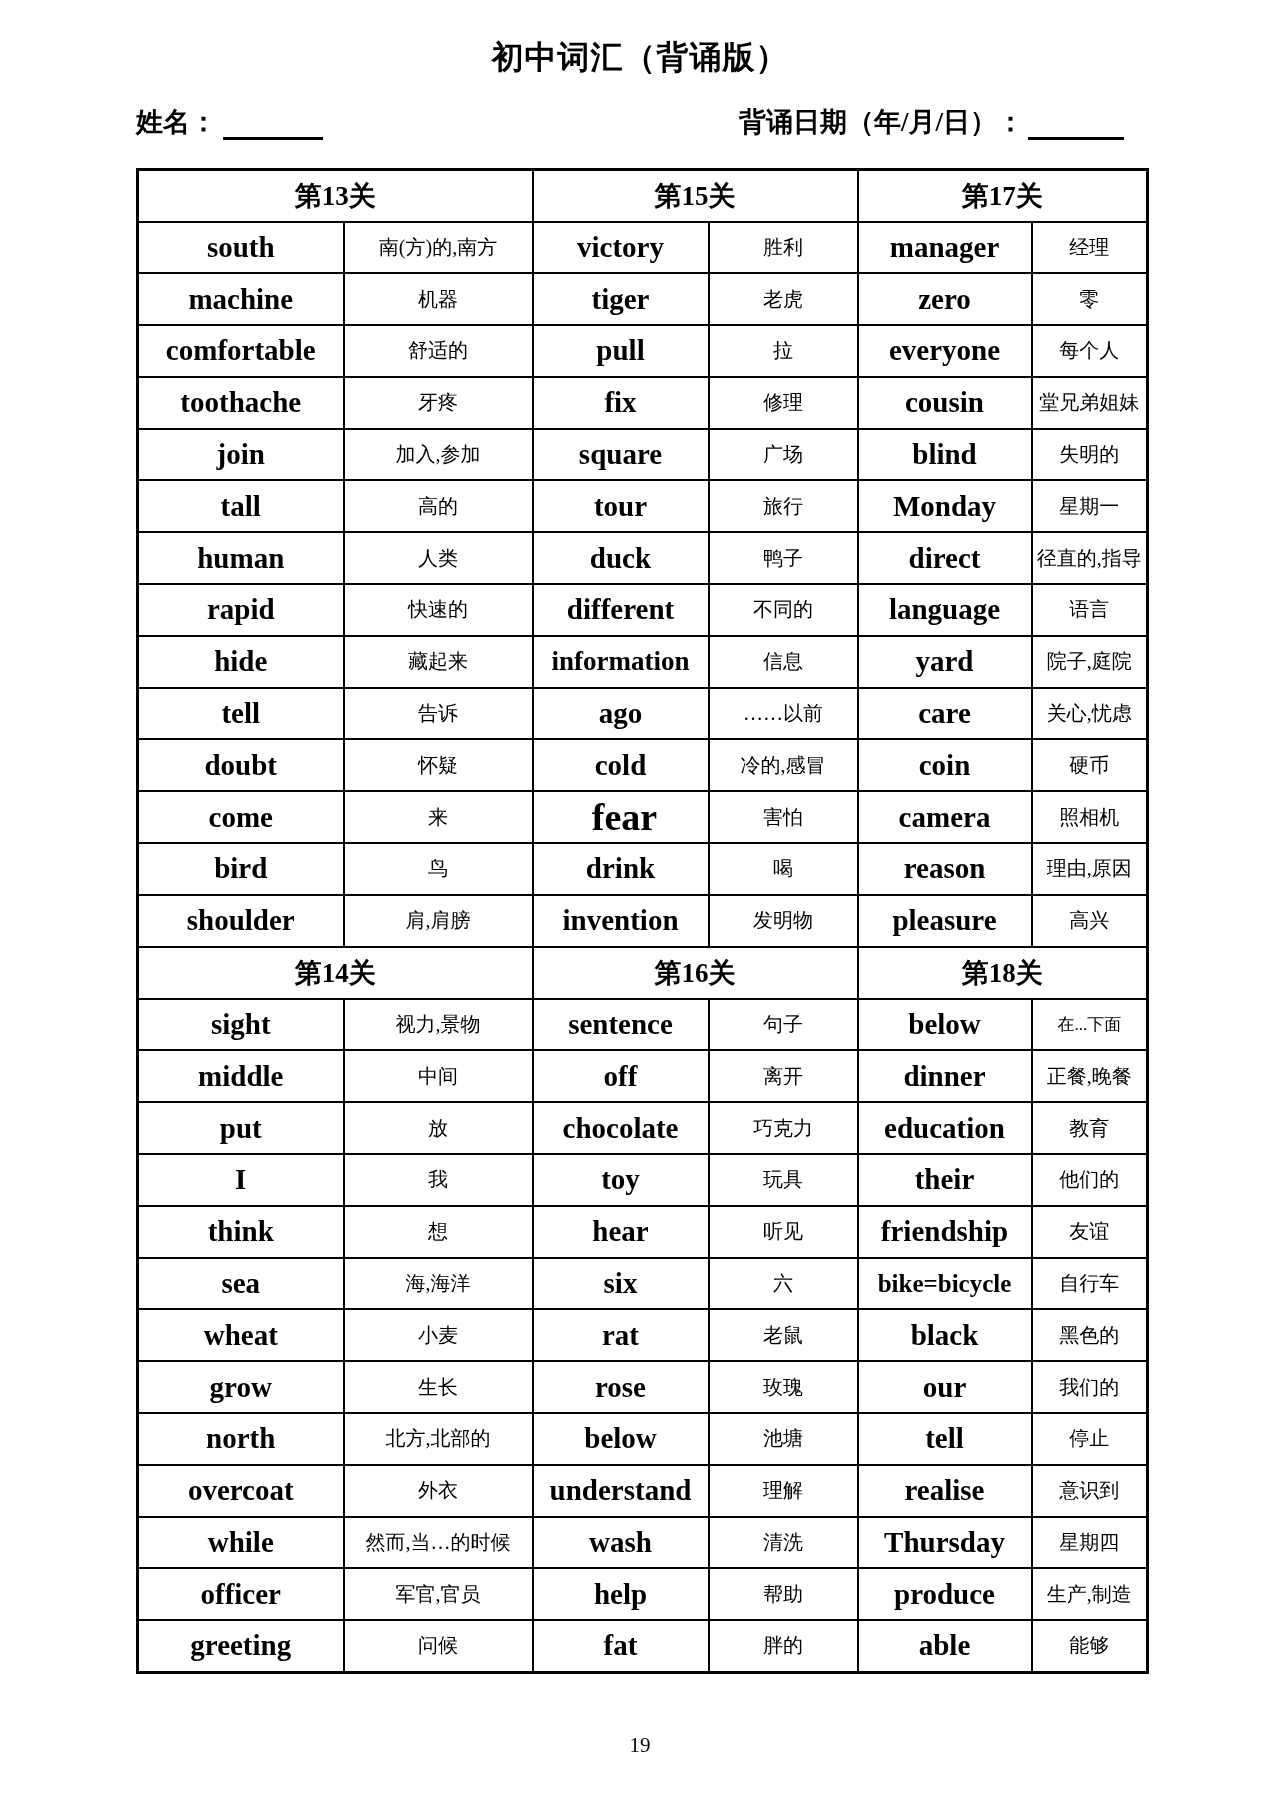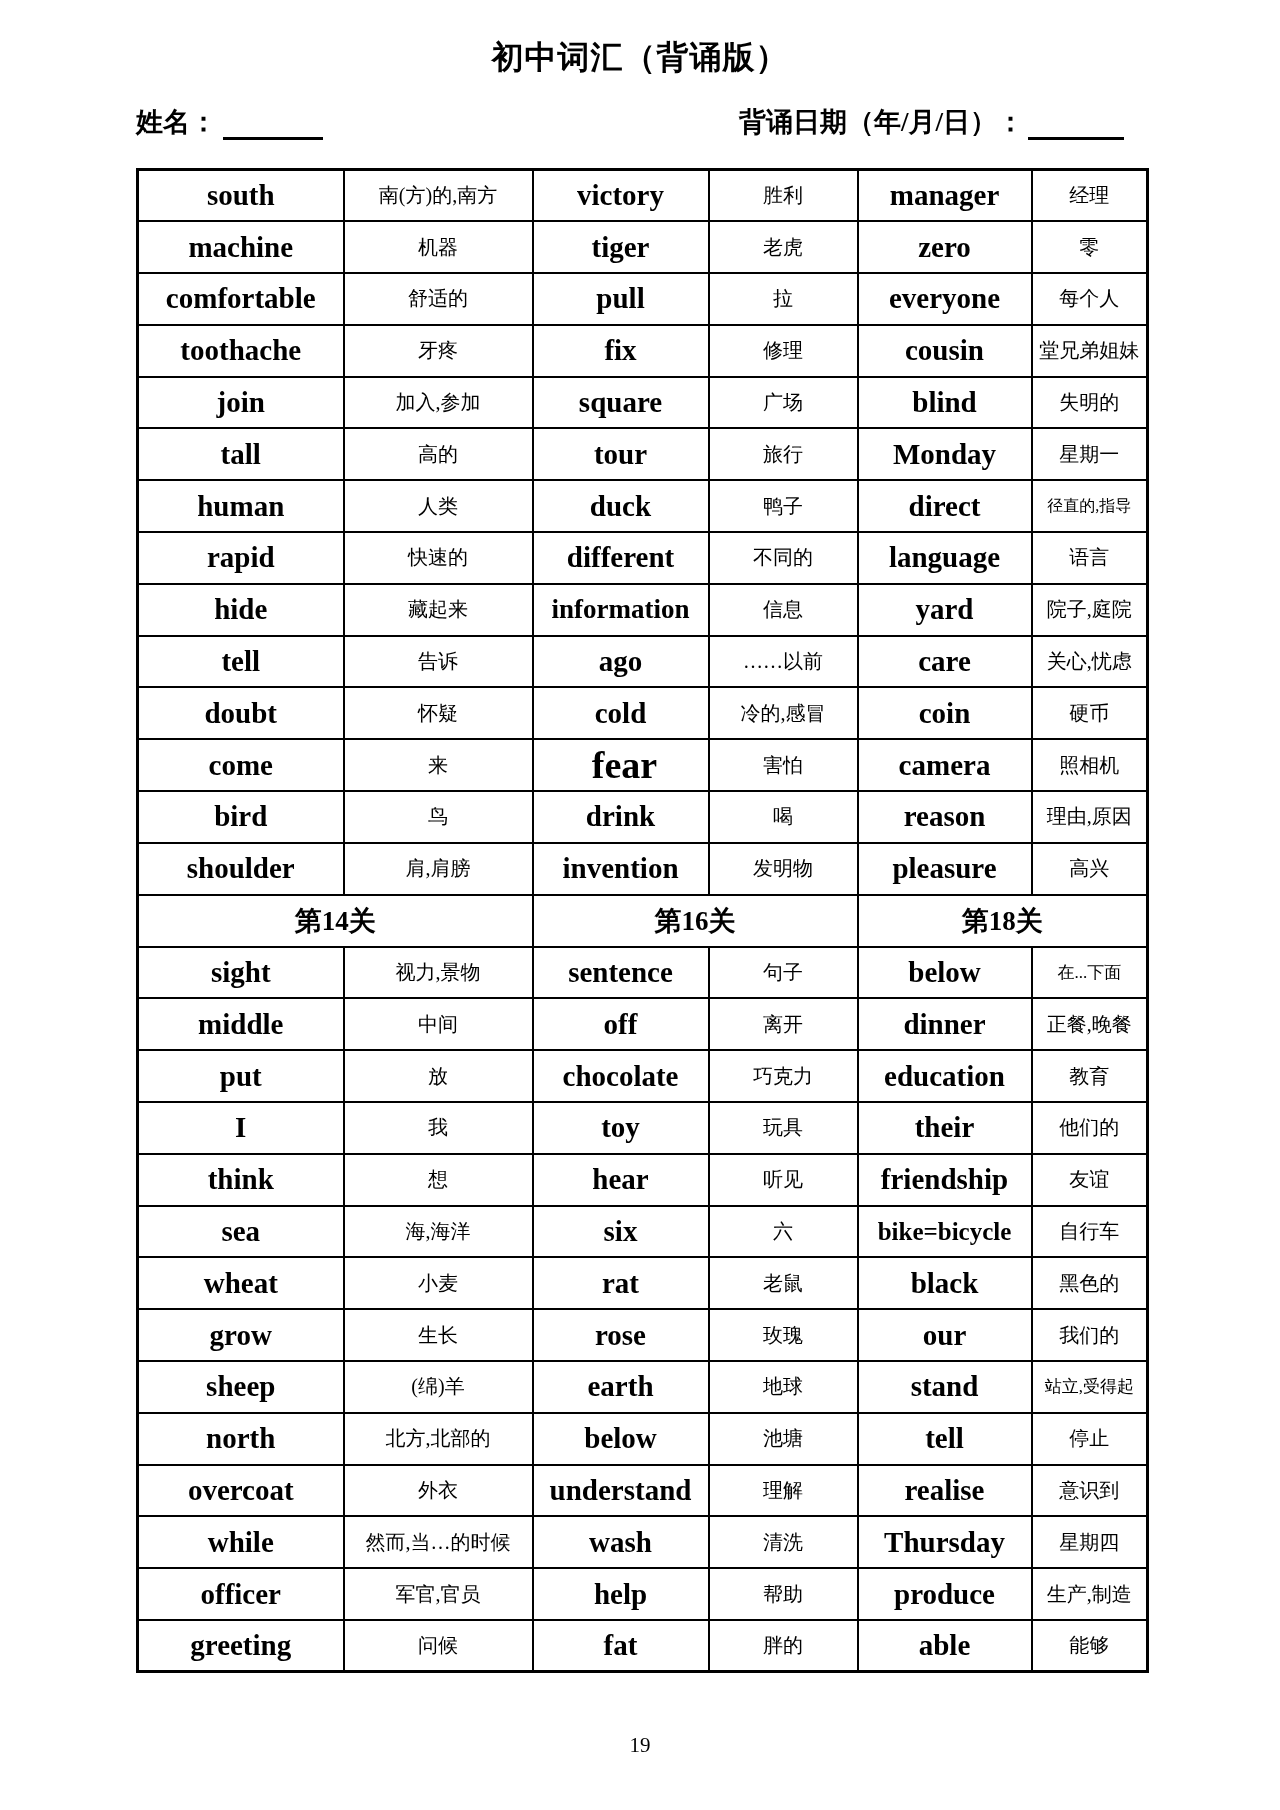--- a/index.html
+++ b/index.html
@@ -72,20 +72,25 @@
 <table class="vocab">
   <colgroup>
     <col style="width:206px">
       <col style="width:189px">
     <col style="width:176px">
       <col style="width:149px">
     <col style="width:174px">
       <col style="width:116px">
   </colgroup>
   <tbody>
+      <tr class="header-row">
+        <td colspan="2" class="band-header">第13关</td>
+        <td colspan="2" class="band-header">第15关</td>
+        <td colspan="2" class="band-header">第17关</td>
+      </tr>
       <tr class="data-row">
         <td class="word" style="font-size: 29px;">south</td>
         <td class="meaning" style="font-size: 20px;">南(方)的,南方</td>
         <td class="word" style="font-size: 29px;">victory</td>
         <td class="meaning" style="font-size: 20px;">胜利</td>
         <td class="word" style="font-size: 29px;">manager</td>
         <td class="meaning" style="font-size: 20px;">经理</td>
       </tr>
       <tr class="data-row">
         <td class="word" style="font-size: 29px;">machine</td>
@@ -126,21 +131,21 @@
         <td class="meaning" style="font-size: 20px; border-radius: 11px;">旅行</td>
         <td class="word" style="font-size: 29px;">Monday</td>
         <td class="meaning" style="font-size: 20px;">星期一</td>
       </tr>
       <tr class="data-row">
         <td class="word" style="font-size: 29px;">human</td>
         <td class="meaning" style="font-size: 20px;">人类</td>
         <td class="word" style="font-size: 29px;">duck</td>
         <td class="meaning" style="font-size: 20px;">鸭子</td>
         <td class="word" style="font-size: 29px;">direct</td>
-        <td class="meaning" style="font-size: 16px;">径直的,指导</td>
+        <td class="meaning" style="font-size: 20px;">径直的,指导</td>
       </tr>
       <tr class="data-row">
         <td class="word" style="font-size: 29px;">rapid</td>
         <td class="meaning" style="font-size: 20px;">快速的</td>
         <td class="word" style="font-size: 29px;">different</td>
         <td class="meaning" style="font-size: 20px;">不同的</td>
         <td class="word" style="font-size: 29px;">language</td>
         <td class="meaning" style="font-size: 20px;">语言</td>
       </tr>
       <tr class="data-row">
@@ -254,28 +259,20 @@
       </tr>
       <tr class="data-row">
         <td class="word" style="font-size: 29px;">grow</td>
         <td class="meaning" style="font-size: 20px;">生长</td>
         <td class="word" style="font-size: 29px;">rose</td>
         <td class="meaning" style="font-size: 20px;">玫瑰</td>
         <td class="word" style="font-size: 29px;">our</td>
         <td class="meaning" style="font-size: 20px;">我们的</td>
       </tr>
       <tr class="data-row">
-        <td class="word" style="font-size: 29px;">sheep</td>
-        <td class="meaning" style="font-size: 20px;">(绵)羊</td>
-        <td class="word" style="font-size: 29px;">earth</td>
-        <td class="meaning" style="font-size: 20px;">地球</td>
-        <td class="word" style="font-size: 29px;">stand</td>
-        <td class="meaning" style="font-size: 17px;">站立,受得起</td>
-      </tr>
-      <tr class="data-row">
         <td class="word" style="font-size: 29px;">north</td>
         <td class="meaning" style="font-size: 20px;">北方,北部的</td>
         <td class="word" style="font-size: 29px;">below</td>
         <td class="meaning" style="font-size: 20px;">池塘</td>
         <td class="word" style="font-size: 29px;">tell</td>
         <td class="meaning" style="font-size: 20px;">停止</td>
       </tr>
       <tr class="data-row">
         <td class="word" style="font-size: 29px;">overcoat</td>
         <td class="meaning" style="font-size: 20px;">外衣</td>

